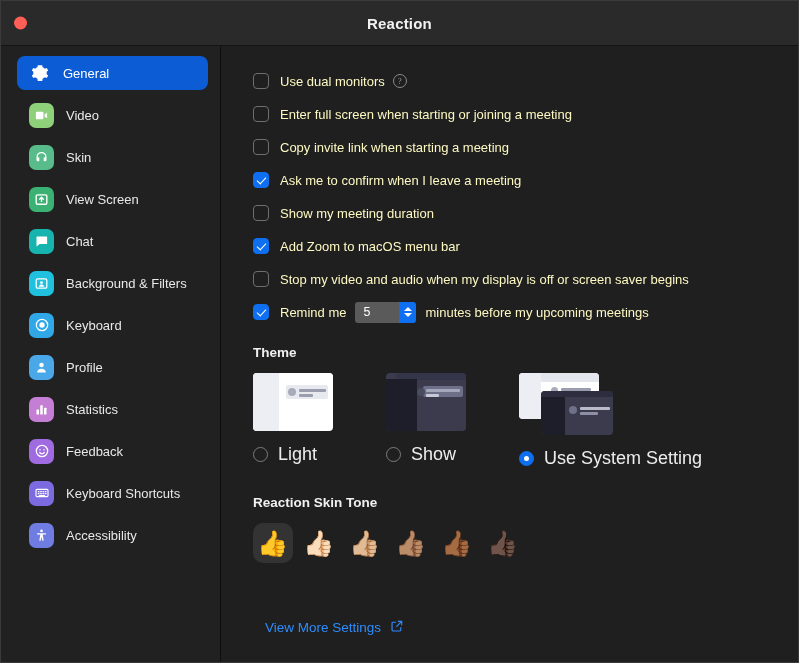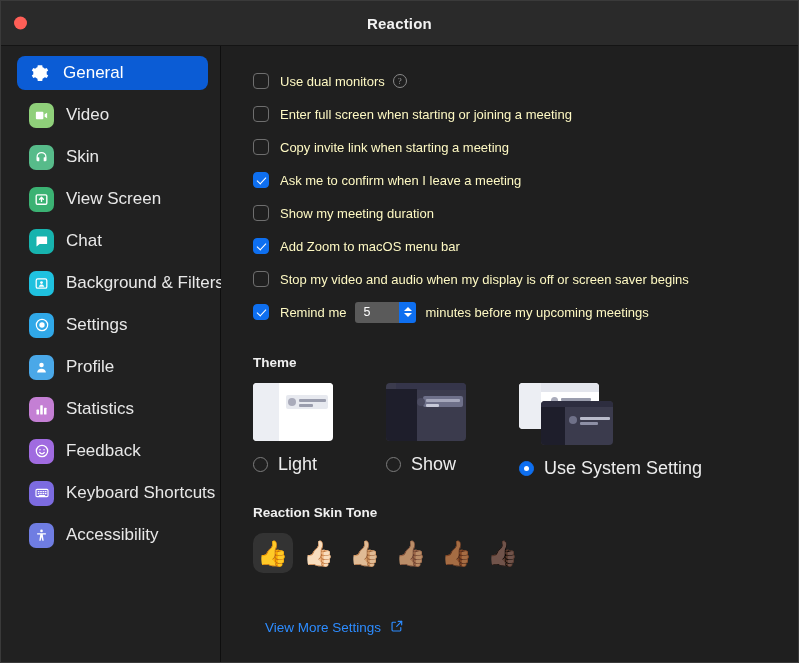--- a/index.html
+++ b/index.html
@@ -48,21 +48,21 @@
     padding: 10px 0 0 0;
   }
   .nav-item {
     display: flex; align-items: center;
     height: 34px; margin: 0 12px 8px 16px;
     border-radius: 8px; padding-left: 12px;
     cursor: default;
   }
   .nav-item.active { background: #0b5cd5; margin-right: 12px; }
   .nav-label {
-    color: #e8e8e8; font-size: 17px; margin-left: 12px;
+    color: #e8e8e8; font-size: 13px; margin-left: 12px;
     white-space: nowrap;
   }
   .nav-item.active .nav-label { color: #ffffff; }
   .nav-icon {
     width: 25px; height: 25px; border-radius: 7px;
     display: flex; align-items: center; justify-content: center;
     flex-shrink: 0;
   }
   .nav-item.active .nav-icon { background: transparent; width: 22px; height: 22px; }
   .nav-icon svg { display: block; }
@@ -121,21 +121,21 @@
   .stepper-btns span {
     display: block; width: 0; height: 0;
     border-left: 4px solid transparent; border-right: 4px solid transparent;
   }
   .stepper-btns .up { border-bottom: 4px solid #fff; }
   .stepper-btns .down { border-top: 4px solid #fff; }
 
   
   .section-title {
     color: #f0f0f0; font-size: 13.5px; font-weight: bold;
-    margin-top: 32px; margin-bottom: 13px;
+    margin-top: 22px; margin-bottom: 13px;
   }
 
   
   .themes { display: flex; }
   .theme-opt { width: 133px; }
   .thumb {
     width: 80px; height: 58px; border-radius: 4px;
     overflow: hidden; position: relative;
     margin-bottom: 13px;
   }
@@ -275,21 +275,21 @@
         <span class="nav-label">Background &amp; Filters</span>
       </div>
 
       <div class="nav-item">
         <span class="nav-icon" style="background:#30a8e8">
           <svg width="16" height="16" viewBox="0 0 24 24" fill="none" stroke="#ffffff" stroke-width="1.8">
               <circle cx="12" cy="12" r="8.5"></circle>
               <circle cx="12" cy="12" r="4" fill="#ffffff" stroke="none"></circle>
             </svg>
         </span>
-        <span class="nav-label">Settings</span>
+        <span class="nav-label">Keyboard</span>
       </div>
 
       <div class="nav-item">
         <span class="nav-icon" style="background:#4aa8e8">
           <svg width="15" height="15" viewBox="0 0 24 24" fill="#ffffff">
               <circle cx="12" cy="8" r="3.6"></circle>
               <path d="M5 20c0-3.6 3.1-6 7-6s7 2.4 7 6z"></path>
             </svg>
         </span>
         <span class="nav-label">Profile</span>

